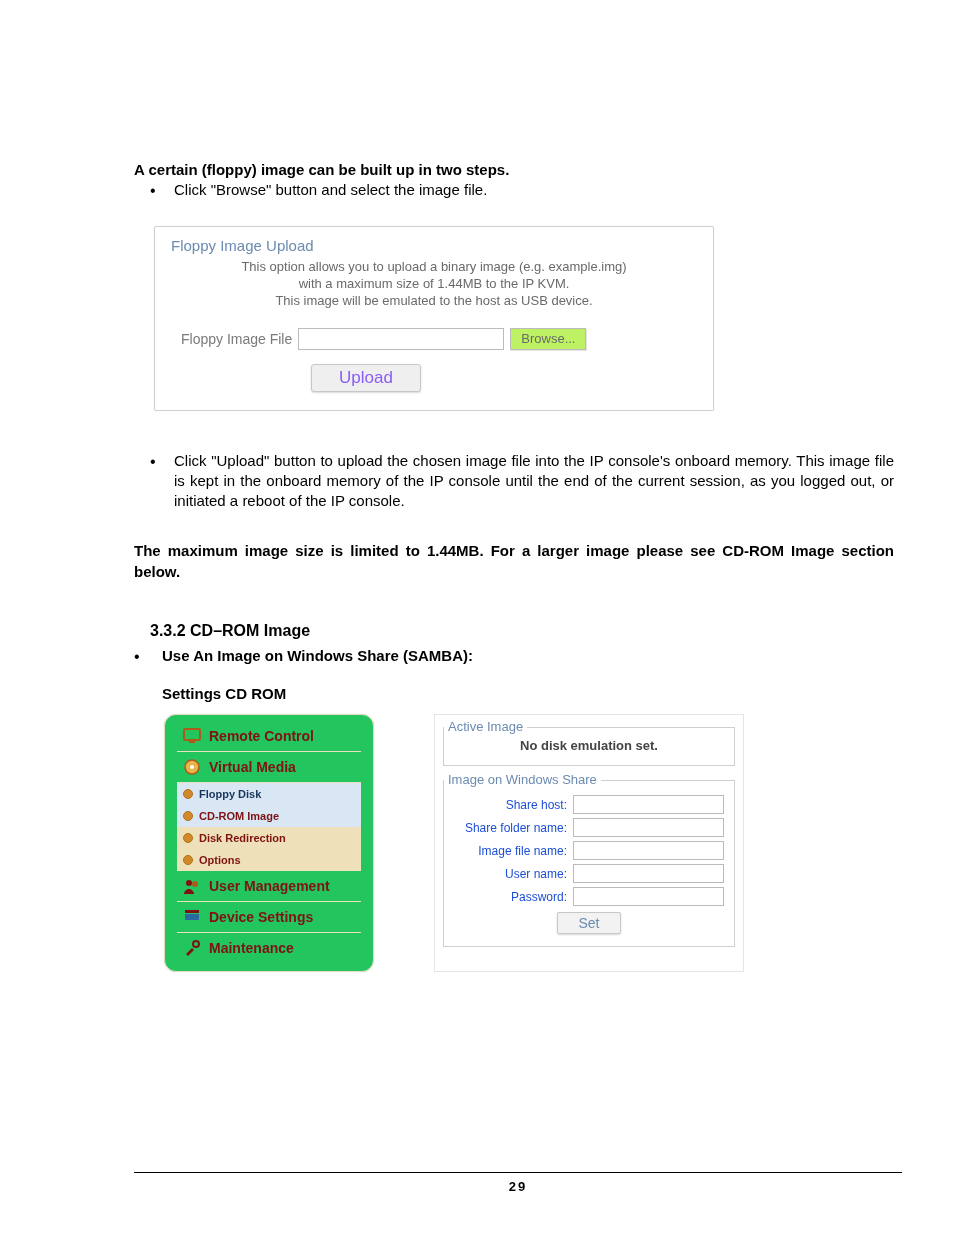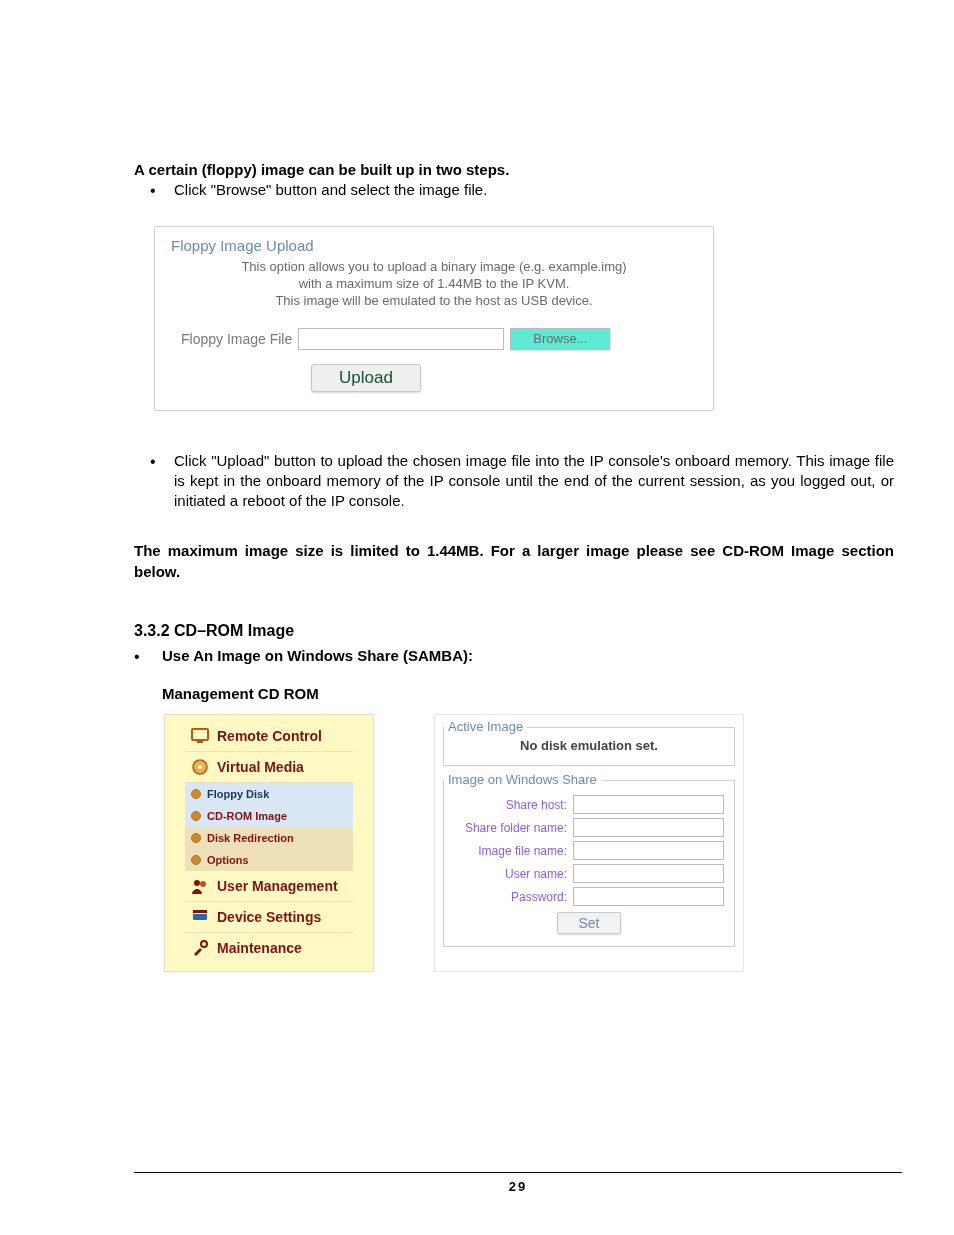--- a/index.html
+++ b/index.html
@@ -78,65 +78,65 @@
   .fieldset-shot input[type=text] {
     width: 200px;
     height: 20px;
     border: 1px solid #bbb;
     background: #fff;
     font-size: 13px;
     padding: 0 2px;
   }
   .browse-btn {
     height: 22px;
-    padding: 0 22px;
+    padding: 0 10px;
     font-size: 13px;
     color: #6a6a6a;
-    background: #5eead4;
+    background: #bef264;
     border: 1px solid #bbb;
     cursor: pointer;
     box-shadow: 1px 1px 0 rgba(0,0,0,0.1);
   }
   .upload-btn {
     display: block;
     margin: 14px auto 0 140px;
     width: 110px;
     height: 28px;
     font-size: 17px;
-    color: #14532d;
+    color: #8b5cf6;
     background: #efefef;
     border: 1px solid #c7c7c7;
     border-radius: 3px;
     cursor: pointer;
     box-shadow: 0 1px 2px rgba(0,0,0,0.15);
   }
 
   
   .h3 {
     font-weight: bold;
     font-size: 16px;
-    margin: 40px 0 6px 0;
+    margin: 40px 0 6px 16px;
   }
   .bold15 { font-weight: bold; font-size: 15px; }
 
   
   .two-panels {
     display: flex;
     gap: 60px;
     margin-top: 10px;
     margin-left: 30px;
   }
 
   
   .sidebar-shot {
     width: 210px;
-    background: #fef9c3;
+    background: #22c55e;
     border: 1px solid #e7dcc2;
-    border-radius: 0;
-    padding: 6px 20px;
+    border-radius: 12px;
+    padding: 6px 12px;
     box-sizing: border-box;
     box-shadow: 0 0 2px rgba(0,0,0,0.1);
   }
   .srow {
     display: flex;
     align-items: center;
     height: 30px;
     border-bottom: 1px solid #eadfbf;
     padding: 0 4px;
     font-size: 14px;
@@ -202,21 +202,21 @@
   }
   .cf-row {
     display: flex;
     align-items: center;
     justify-content: flex-end;
     gap: 6px;
     margin: 4px 0;
   }
   .cf-row label {
     font-size: 12px;
-    color: #8b5cf6;
+    color: #1d4ed8;
     text-align: right;
     white-space: nowrap;
   }
   .cf-row input {
     width: 145px;
     height: 17px;
     border: 1px solid #bbb;
     font-size: 12px;
     padding: 0 2px;
   }
@@ -288,21 +288,21 @@
 
   <div class="body-text justify">The maximum image size is limited to 1.44MB. For a larger image please see CD-ROM Image section below.</div>
 
   <div class="h3">3.3.2 CD–ROM Image</div>
 
   <div class="bullet-row" style="margin-left:0;">
     <div class="dot" style="width:28px;flex:0 0 28px;">•</div>
     <div class="txt">
       <span class="bold15">Use An Image on Windows Share (SAMBA):</span><br>
       <div style="height:18px;"></div>
-      <div class="bold15">Management CD ROM</div>
+      <div class="bold15">Settings CD ROM</div>
     </div>
   </div>
 
   <div class="two-panels">
 
     <div class="sidebar-shot">
 
       <div class="srow">
         <span class="sicon">
           <svg width="20" height="20" viewBox="0 0 20 20">

